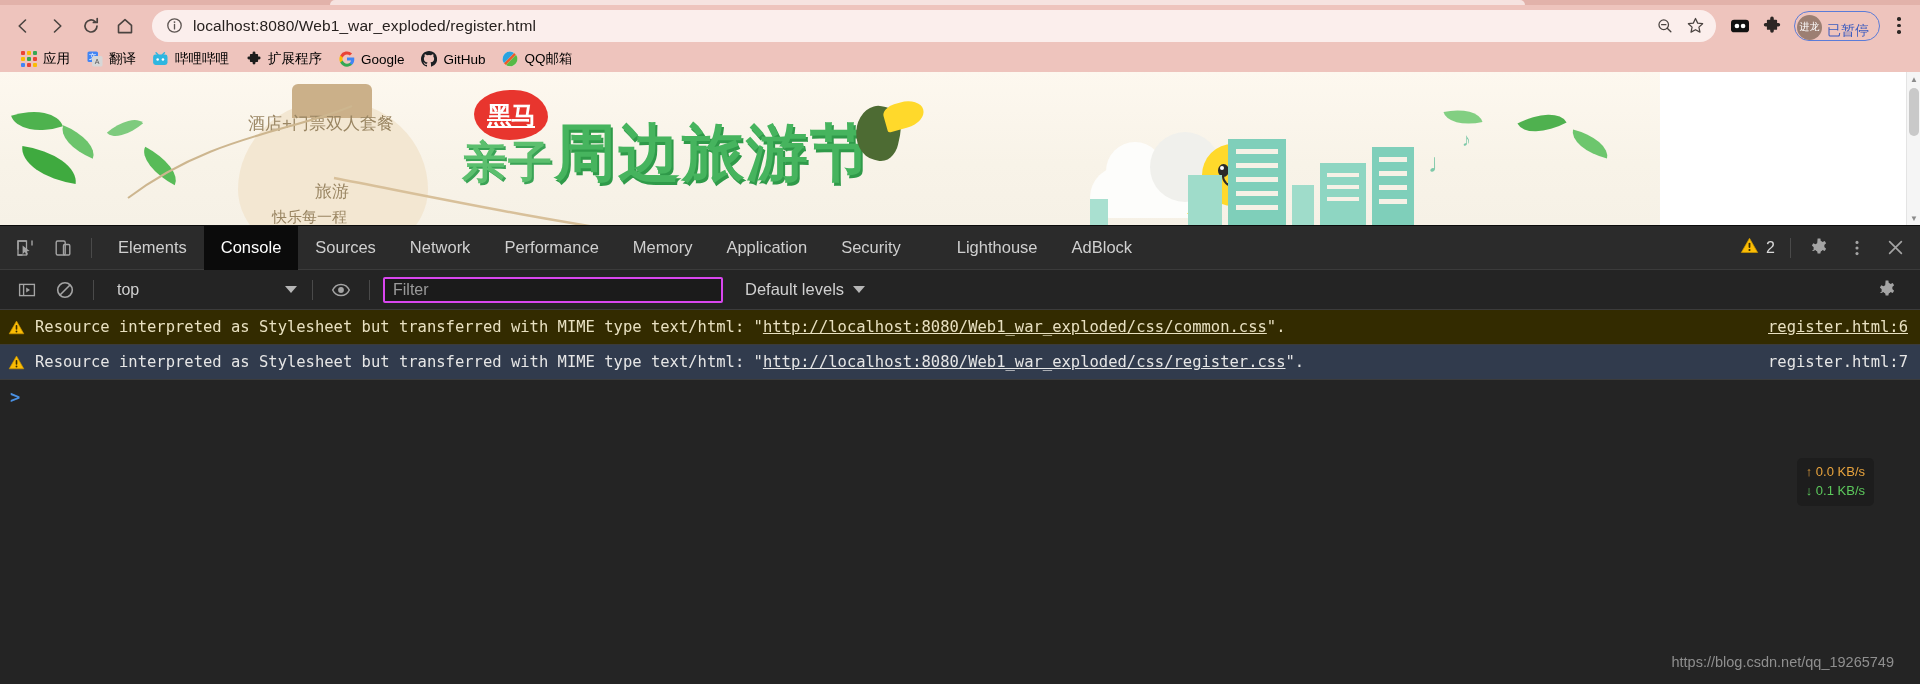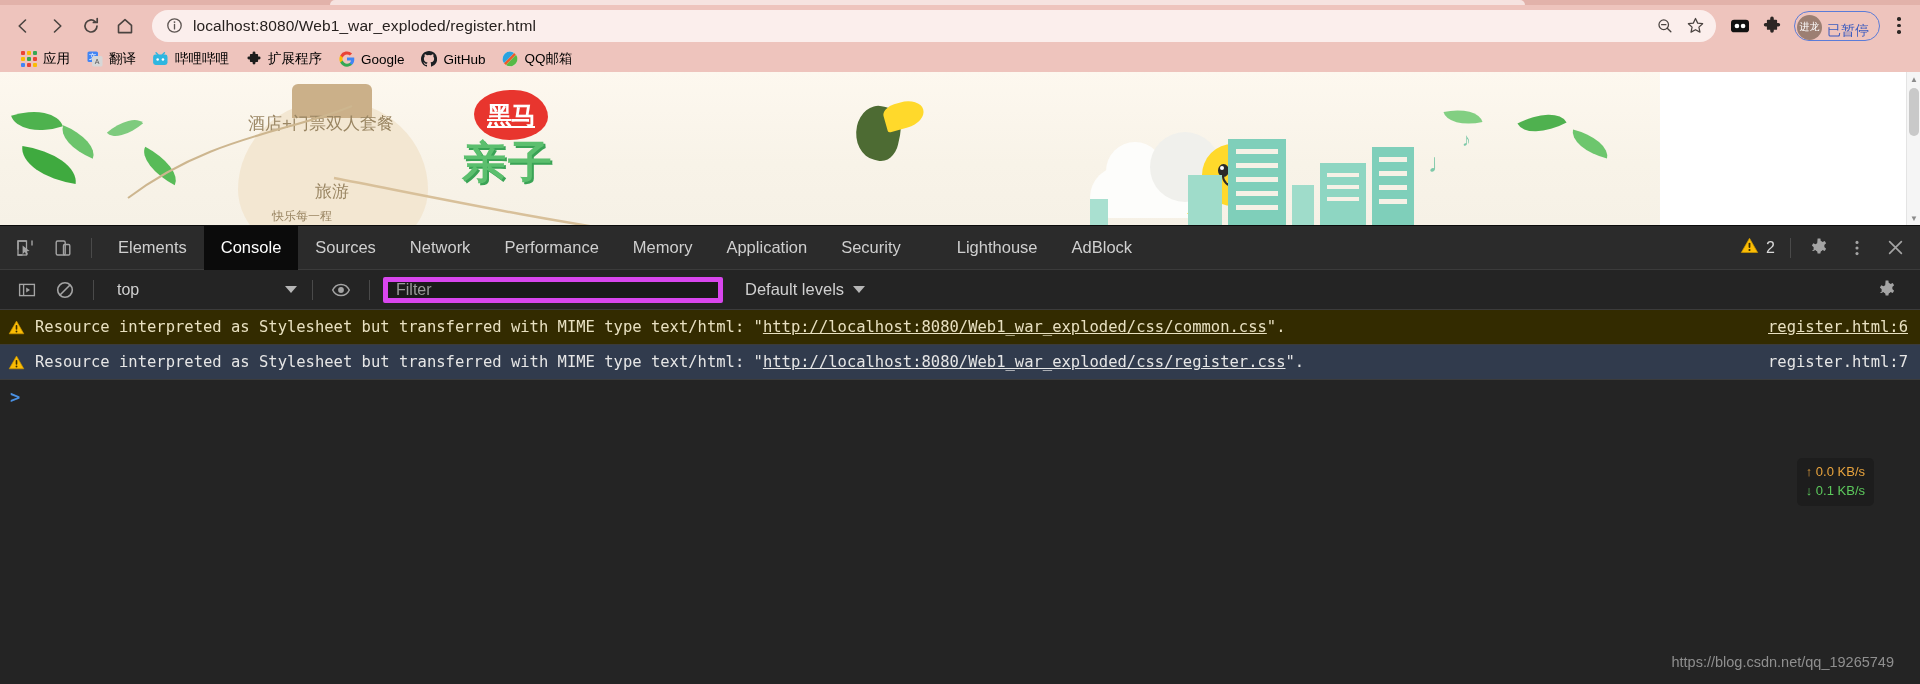--- a/index.html
+++ b/index.html
@@ -250,21 +250,21 @@
     display: flex; align-items: center;
     width: 196px; height: 26px;
     margin-left: 4px; padding: 0 6px 0 10px;
     color: #d0d0d0; font-size: 16px;
   }
   .ctx-select .lbl { flex: 1 1 auto; }
   .caret { width: 0; height: 0; border-left: 6px solid transparent; border-right: 6px solid transparent; border-top: 7px solid #b6b6b6; flex: none; }
   .filter-input {
     width: 340px; height: 26px;
     background: #1b1b1b;
-    border: 5px solid #d946ef;
+    border: 2px solid #d946ef;
     border-radius: 2px;
     color: #cccccc; font-size: 16px;
     padding: 0 8px;
     outline: none;
     font-family: "Liberation Sans", sans-serif;
     margin-left: 4px;
   }
   .filter-input::placeholder { color: #9a9a9a; }
   .levels-select {
     display: flex; align-items: center; gap: 9px;
@@ -487,32 +487,33 @@
     <div class="leaf" style="left:108px; top:48px; width:34px; height:16px; transform:rotate(-40deg); background:#7ecb7e;"></div>
     <div class="leaf" style="left:138px; top:84px; width:44px; height:20px; transform:rotate(28deg); background:#58bb58;"></div>
     <div class="leaf" style="left:1520px; top:40px; width:44px; height:22px; transform:rotate(-28deg); background:#4fb14f;"></div>
     <div class="leaf" style="left:1570px; top:62px; width:40px; height:20px; transform:rotate(14deg); background:#6dc66d;"></div>
     <div class="leaf" style="left:1445px; top:36px; width:36px; height:18px; transform:rotate(-12deg); background:#82cf82;"></div>
 
     <div class="bean-bag" style="left:238px; top:28px; width:190px; height:160px;"></div>
     <div style="position:absolute;left:292px;top:12px;width:80px;height:34px;background:#cbb089;border-radius:6px 6px 0 0;"></div>
     <div class="bean-text" style="left:248px; top:40px; font-size:17px; color:#9a8663;">酒店+门票双人套餐</div>
     <div class="bean-text" style="left:315px; top:108px; font-size:17px; color:#9a8663;">旅游</div>
-    <div class="bean-text" style="left:272px; top:136px; font-size:12px; color:#9a8663;text-align:right;">快乐每一程</div>
+    <div class="bean-text" style="left:272px; top:136px; font-size:15px; color:#9a8663;text-align:right;">快乐每一程</div>
 
     <svg style="position:absolute;left:330px;top:100px;" width="700" height="110">
       <path d="M4 6 C 180 40, 380 86, 690 96" fill="none" stroke="#d8c09a" stroke-width="2.4"></path>
     </svg>
     <svg style="position:absolute;left:120px;top:30px;" width="240" height="120">
       <path d="M232 4 C 170 30, 90 34, 8 96" fill="none" stroke="#cdb68f" stroke-width="2"></path>
     </svg>
 
     <div class="hm-badge cn-heavy" style="left:474px; top:18px; width:74px; height:50px;">黑马</div>
 
     <div class="title-cn small cn-heavy" style="left:462px; top:68px;">亲子</div>
+    <div class="title-cn cn-heavy" style="left:554px; top:50px;">周边旅游节</div>
 
     <div class="bird-body" style="left:856px; top:34px; width:44px; height:54px; transform:rotate(12deg);"></div>
     <div class="bird-beak" style="left:884px; top:30px; width:40px; height:26px; transform:rotate(-16deg);"></div>
 
     <div class="cloud-puff" style="left:1090px; top:94px;"></div>
     <div class="sun" style="left:1202px; top:72px;">
       <span class="ray" style="transform:translate(-50%,-50%) rotate(0deg)"></span>
       <span class="ray" style="transform:translate(-50%,-50%) rotate(45deg)"></span>
       <span class="ray" style="transform:translate(-50%,-50%) rotate(90deg)"></span>
 

